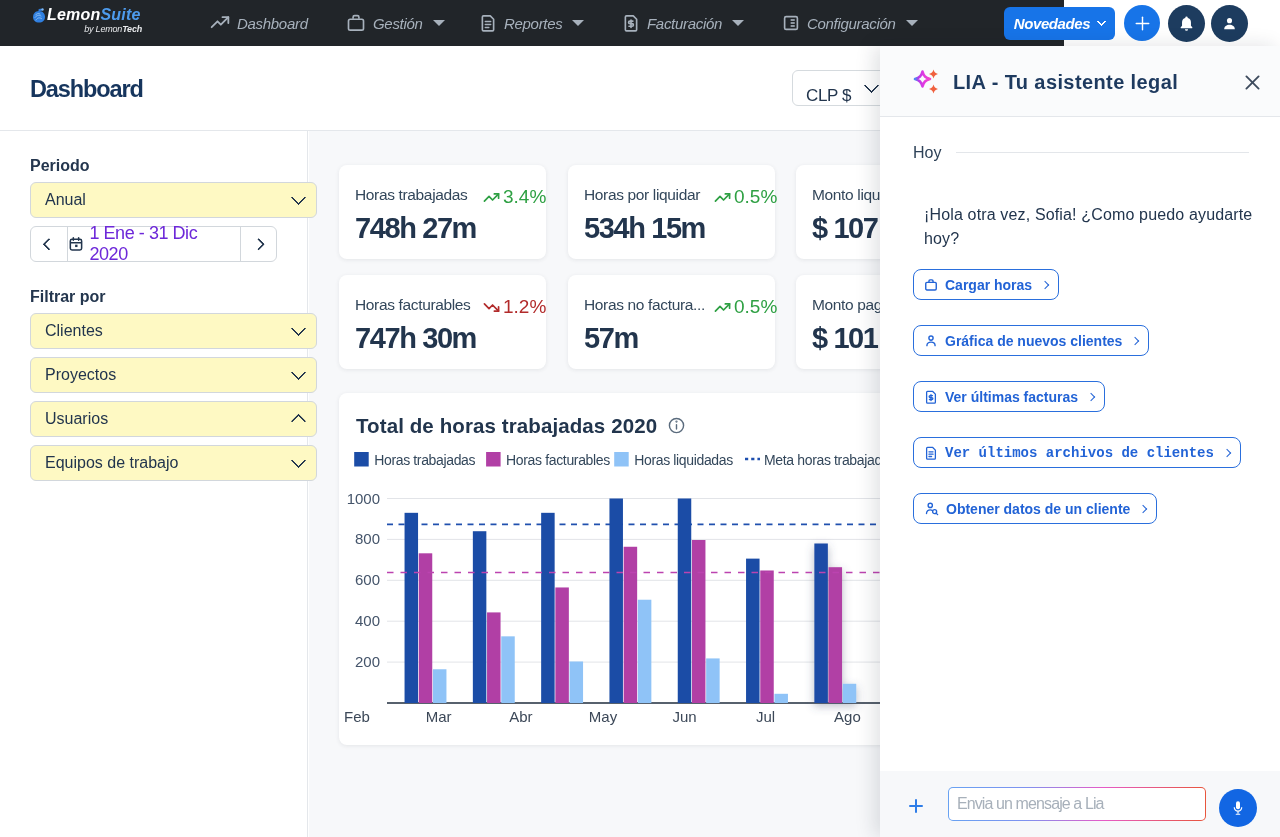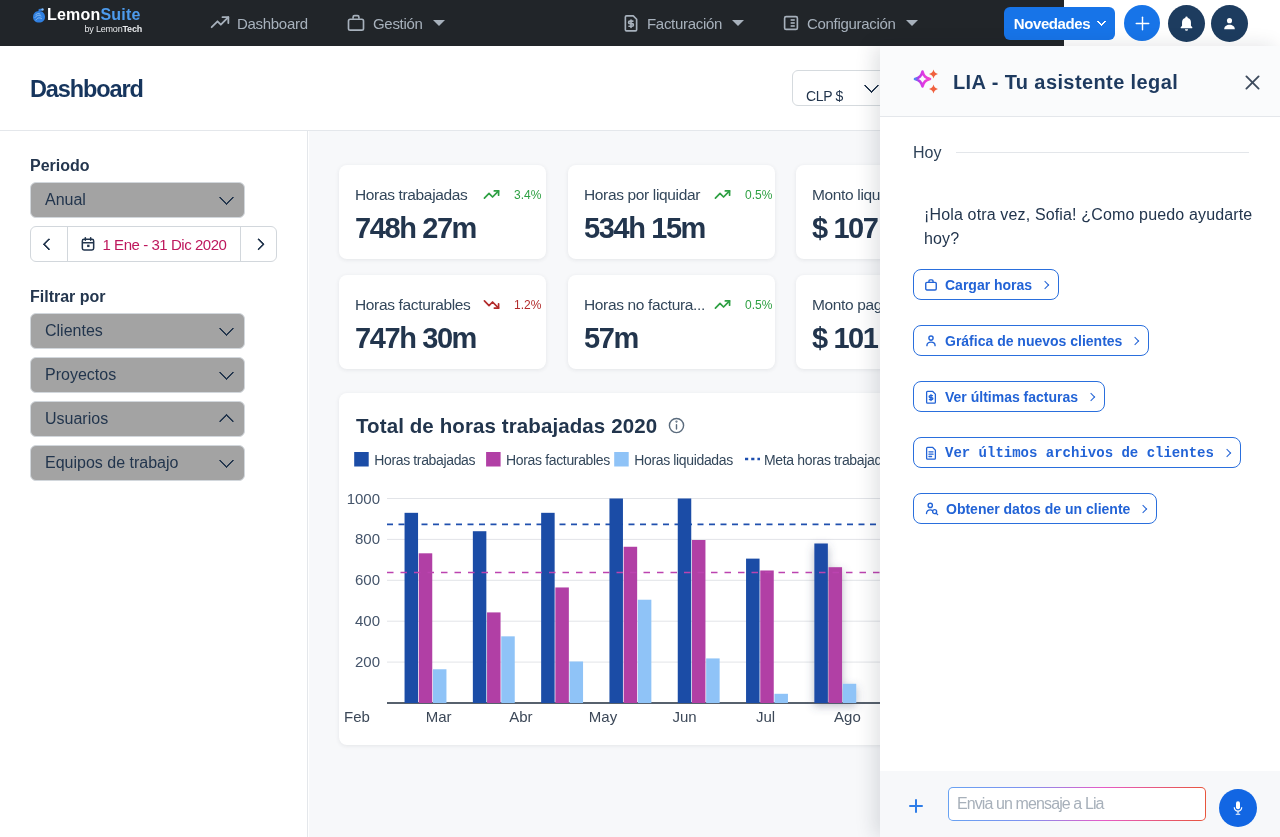--- a/index.html
+++ b/index.html
@@ -1,50 +1,50 @@
 <!DOCTYPE html>
 <html><head>
 <meta charset="utf-8">
 <style>
   * { margin:0; padding:0; box-sizing:border-box; }
   html,body { width:1280px; height:837px; overflow:hidden; font-family:"Liberation Sans", sans-serif; background:#fff; }
   
-  .nav { position:absolute; left:0; top:0; width:1064px; height:46px; background:#212529; z-index:30; }
+  .nav { position:absolute; left:0; top:0; width:1064px; height:46px; background:#212529; z-index:30;font-style:italic; }
   .nav-item { position:absolute; top:0; height:46px; display:flex; align-items:center; color:#a7b1bc; font-size:15px; letter-spacing:-0.3px; gap:7px; }
   .logo { position:absolute; left:47px; top:6px; width:95px; }
   .logo-main { font-size:16px; font-weight:bold; color:#fff; letter-spacing:0.2px; }
   .logo-main .suite { color:#4d9bed; }
   .logo-sub { font-size:9px; color:#e8eaec; text-align:right; margin-top:0px; letter-spacing:-0.2px; }
   .caret { width:0; height:0; border-left:6px solid transparent; border-right:6px solid transparent; border-top:6.5px solid #a7b1bc; display:inline-block; margin-left:3px; }
   .nbtn { position:absolute; border-radius:50%; display:flex; align-items:center; justify-content:center; }
   
   .band { position:absolute; left:0; top:46px; width:1280px; height:84px; background:#fff; }
   .band h1 { position:absolute; left:30px; top:30px; font-size:23.5px; letter-spacing:-1.1px; font-weight:bold; color:#16355d; }
   .clp { position:absolute; left:792px; top:24px; width:114px; height:36px; border:1px solid #d5dade; border-radius:6px; background:#fff; display:flex; align-items:center; }
-  .clp span { margin-left:13px; font-size:14px; letter-spacing:-0.35px; color:#22354d;margin-top:16px; }
+  .clp span { margin-left:13px; font-size:17px; letter-spacing:-0.35px; color:#22354d;margin-top:16px; }
   
   .hdiv { position:absolute; left:0; top:130px; width:1280px; height:1px; background:#e4e7eb; }
   .sidebar { position:absolute; left:0; top:131px; width:308px; height:706px; background:#fff; border-right:1px solid #e4e7eb; }
   .mainbg { position:absolute; left:309px; top:131px; width:971px; height:706px; background:#f7f8fa; }
   .lbl { position:absolute; left:30px; font-size:16px; font-weight:bold; color:#24364e; }
-  .sel { position:absolute; left:30px; width:215px; height:36px; border:1px solid #d2d7dc; border-radius:6px; background:#a3a3a3; display:flex; align-items:center; color:#22354d; font-size:16px;text-align:right; }
+  .sel { position:absolute; left:30px; width:287px; height:36px; border:1px solid #d2d7dc; border-radius:6px; background:#fef9c3; display:flex; align-items:center; color:#22354d; font-size:16px;text-align:right; }
   .sel span { margin-left:14px; }
   .chev { position:absolute; right:12px; top:50%; width:11px; height:11px; border-right:2.4px solid #22354d; border-bottom:2.4px solid #22354d; transform:translateY(-72%) rotate(45deg); border-radius:1px; }
   .chevup { transform:translateY(-30%) rotate(-135deg); }
   .datebox { position:absolute; left:30px; top:226px; width:247px; height:36px; border:1px solid #d2d7dc; border-radius:6px; background:#fff; display:flex; }
   .datebox .side { width:35.5px; display:flex; align-items:center; justify-content:center; }
-  .datebox .mid { flex:1; border-left:1px solid #d2d7dc; border-right:1px solid #d2d7dc; display:flex; align-items:center; justify-content:center; gap:6px; font-size:15px; letter-spacing:-0.45px; color:#be185d; }
+  .datebox .mid { flex:1; border-left:1px solid #d2d7dc; border-right:1px solid #d2d7dc; display:flex; align-items:center; justify-content:center; gap:6px; font-size:18px; letter-spacing:-0.45px; color:#6d28d9; }
   .arr { width:8.5px; height:8.5px; border-right:2.7px solid #22354d; border-bottom:2.7px solid #22354d; border-radius:1px; }
   .arr.l { transform:rotate(135deg); }
   .arr.r { transform:rotate(-45deg); }
   
   .card { position:absolute; background:#fff; border-radius:8px; box-shadow:0 1px 4px rgba(30,40,60,0.09); }
   .kcard { width:207px; height:94px; }
   .kcard .t { position:absolute; left:16px; top:21px; font-size:15.5px; letter-spacing:-0.35px; color:#33475b; white-space:nowrap; }
-  .kcard .pct { position:absolute; top:21px; font-size:12px; display:flex; align-items:center; gap:14px; }
+  .kcard .pct { position:absolute; top:21px; font-size:19px; display:flex; align-items:center; gap:3px; }
   .kcard .v { position:absolute; left:16px; top:47px; font-size:29px; font-weight:bold; color:#22354d; letter-spacing:-1.4px; }
   .green { color:#2ea043; } .red { color:#b22b2b; }
   
   .panel { position:absolute; left:880px; top:46px; width:400px; height:791px; background:#fff; box-shadow:-6px 0 18px rgba(20,30,50,0.13); z-index:40; }
   .phead { position:absolute; left:0; top:0; width:400px; height:71px; background:#fafbfc; border-bottom:1px solid #e4e7eb; }
   .phead .ttl { position:absolute; left:73px; top:25px; font-size:20px; letter-spacing:0.4px; font-weight:bold; color:#1e3a5f; }
   .hoy { position:absolute; left:33px; top:98px; font-size:16px; color:#2e4258; }
   .hoyline { position:absolute; left:76px; top:106px; width:293px; height:1px; background:#e3e6ea; }
   .pmsg { position:absolute; left:32px; top:157px; width:345px; font-size:16px; letter-spacing:0.15px; color:#22354d; line-height:23.5px;margin-left:12px; }
   .pbtn { position:absolute; left:33px; height:31px; border:1.2px solid #2a6fdd; border-radius:8px; background:#fff; display:flex; align-items:center; padding:0 10px; gap:7px; font-size:14px; font-weight:bold; color:#2263d6; white-space:nowrap; }
@@ -77,20 +77,30 @@
         <polyline points="15,5 22,5 22,12"></polyline>
       </svg>
     <span>Dashboard</span>
   </div>
   <div class="nav-item" style="left:346px">
     <svg width="20" height="20" viewBox="0 0 24 24" fill="none" stroke="#a7b1bc" stroke-width="2" stroke-linejoin="round">
         <rect x="3" y="7.5" width="18" height="13" rx="2"></rect>
         <path d="M8.5 7V5c0-1,0.8-1.8,1.8-1.8h3.4c1,0,1.8,0.8,1.8,1.8v2"></path>
       </svg>
     <span>Gestión</span>
+      <span class="caret"></span>
+  </div>
+  <div class="nav-item" style="left:479px">
+    <svg width="18" height="18" viewBox="0 0 24 24" fill="none" stroke="#a7b1bc" stroke-width="2.2" stroke-linecap="round" stroke-linejoin="round">
+        <path d="M6 2.5h9l4.5 4.5v14a1.5 1.5 0 0 1 -1.5 1.5H6a1.5 1.5 0 0 1 -1.5 -1.5v-17A1.5 1.5 0 0 1 6 2.5z"></path>
+        <line x1="8.5" y1="10" x2="15.5" y2="10"></line>
+        <line x1="8.5" y1="14" x2="15.5" y2="14"></line>
+        <line x1="8.5" y1="18" x2="13" y2="18"></line>
+      </svg>
+    <span>Reportes</span>
       <span class="caret"></span>
   </div>
   <div class="nav-item" style="left:622px">
     <svg width="18" height="18" viewBox="0 0 24 24" fill="none" stroke="#a7b1bc" stroke-width="2.2" stroke-linecap="round" stroke-linejoin="round">
         <path d="M6 2.5h9l4.5 4.5v14a1.5 1.5 0 0 1 -1.5 1.5H6a1.5 1.5 0 0 1 -1.5 -1.5v-17A1.5 1.5 0 0 1 6 2.5z"></path>
         <path d="M14.5 9.5h-4a1.7 1.7 0 0 0 0 3.4h3a1.7 1.7 0 0 1 0 3.4h-4.2"></path>
         <line x1="12" y1="8" x2="12" y2="18"></line>
       </svg>
     <span>Facturación</span>
       <span class="caret"></span>

